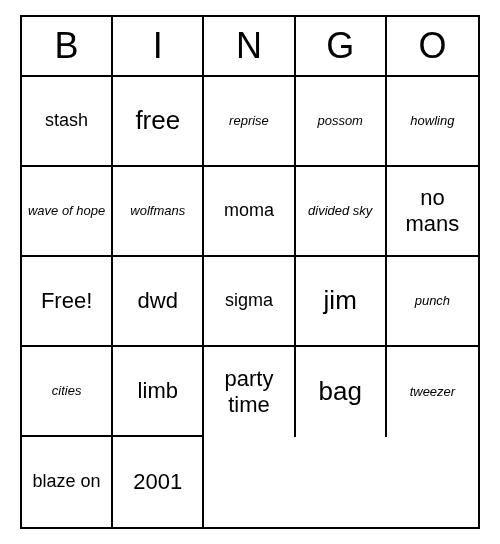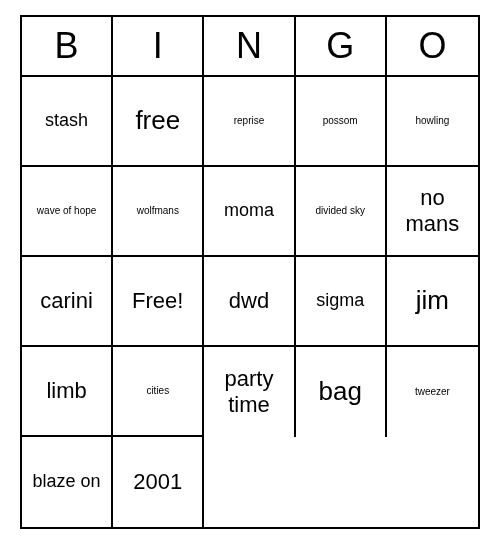--- a/index.html
+++ b/index.html
@@ -77,21 +77,22 @@
 
     .cell-text.medium-large {
       font-size: 22px;
     }
 
     .cell-text.medium {
       font-size: 18px;
     }
 
     .cell-text.small {
-      font-size: 10px;
+      font-size: 13px;
+      font-style: italic;
     }
   </style>
 </head>
 <body>
 
 <div class="bingo-card">
   <div class="bingo-header">
   <div class="header-cell">B</div>
       <div class="header-cell">I</div>
       <div class="header-cell">N</div>
@@ -123,39 +124,39 @@
       <div class="bingo-cell">
         <span class="cell-text medium">moma</span>
       </div>
       <div class="bingo-cell">
         <span class="cell-text small">divided sky</span>
       </div>
       <div class="bingo-cell">
         <span class="cell-text medium-large">no mans</span>
       </div>
       <div class="bingo-cell">
-        <span class="cell-text medium-large">carini</span>
-      </div>
-      <div class="bingo-cell">
         <span class="cell-text medium-large">Free!</span>
       </div>
       <div class="bingo-cell">
         <span class="cell-text medium-large">dwd</span>
       </div>
       <div class="bingo-cell">
         <span class="cell-text medium">sigma</span>
       </div>
       <div class="bingo-cell">
         <span class="cell-text large">jim</span>
       </div>
       <div class="bingo-cell">
-        <span class="cell-text medium-large">limb</span>
+        <span class="cell-text small">punch</span>
       </div>
       <div class="bingo-cell">
         <span class="cell-text small">cities</span>
+      </div>
+      <div class="bingo-cell">
+        <span class="cell-text medium-large">limb</span>
       </div>
       <div class="bingo-cell">
         <span class="cell-text medium-large">party time</span>
       </div>
       <div class="bingo-cell">
         <span class="cell-text large">bag</span>
       </div>
       <div class="bingo-cell">
         <span class="cell-text small">tweezer</span>
       </div>

